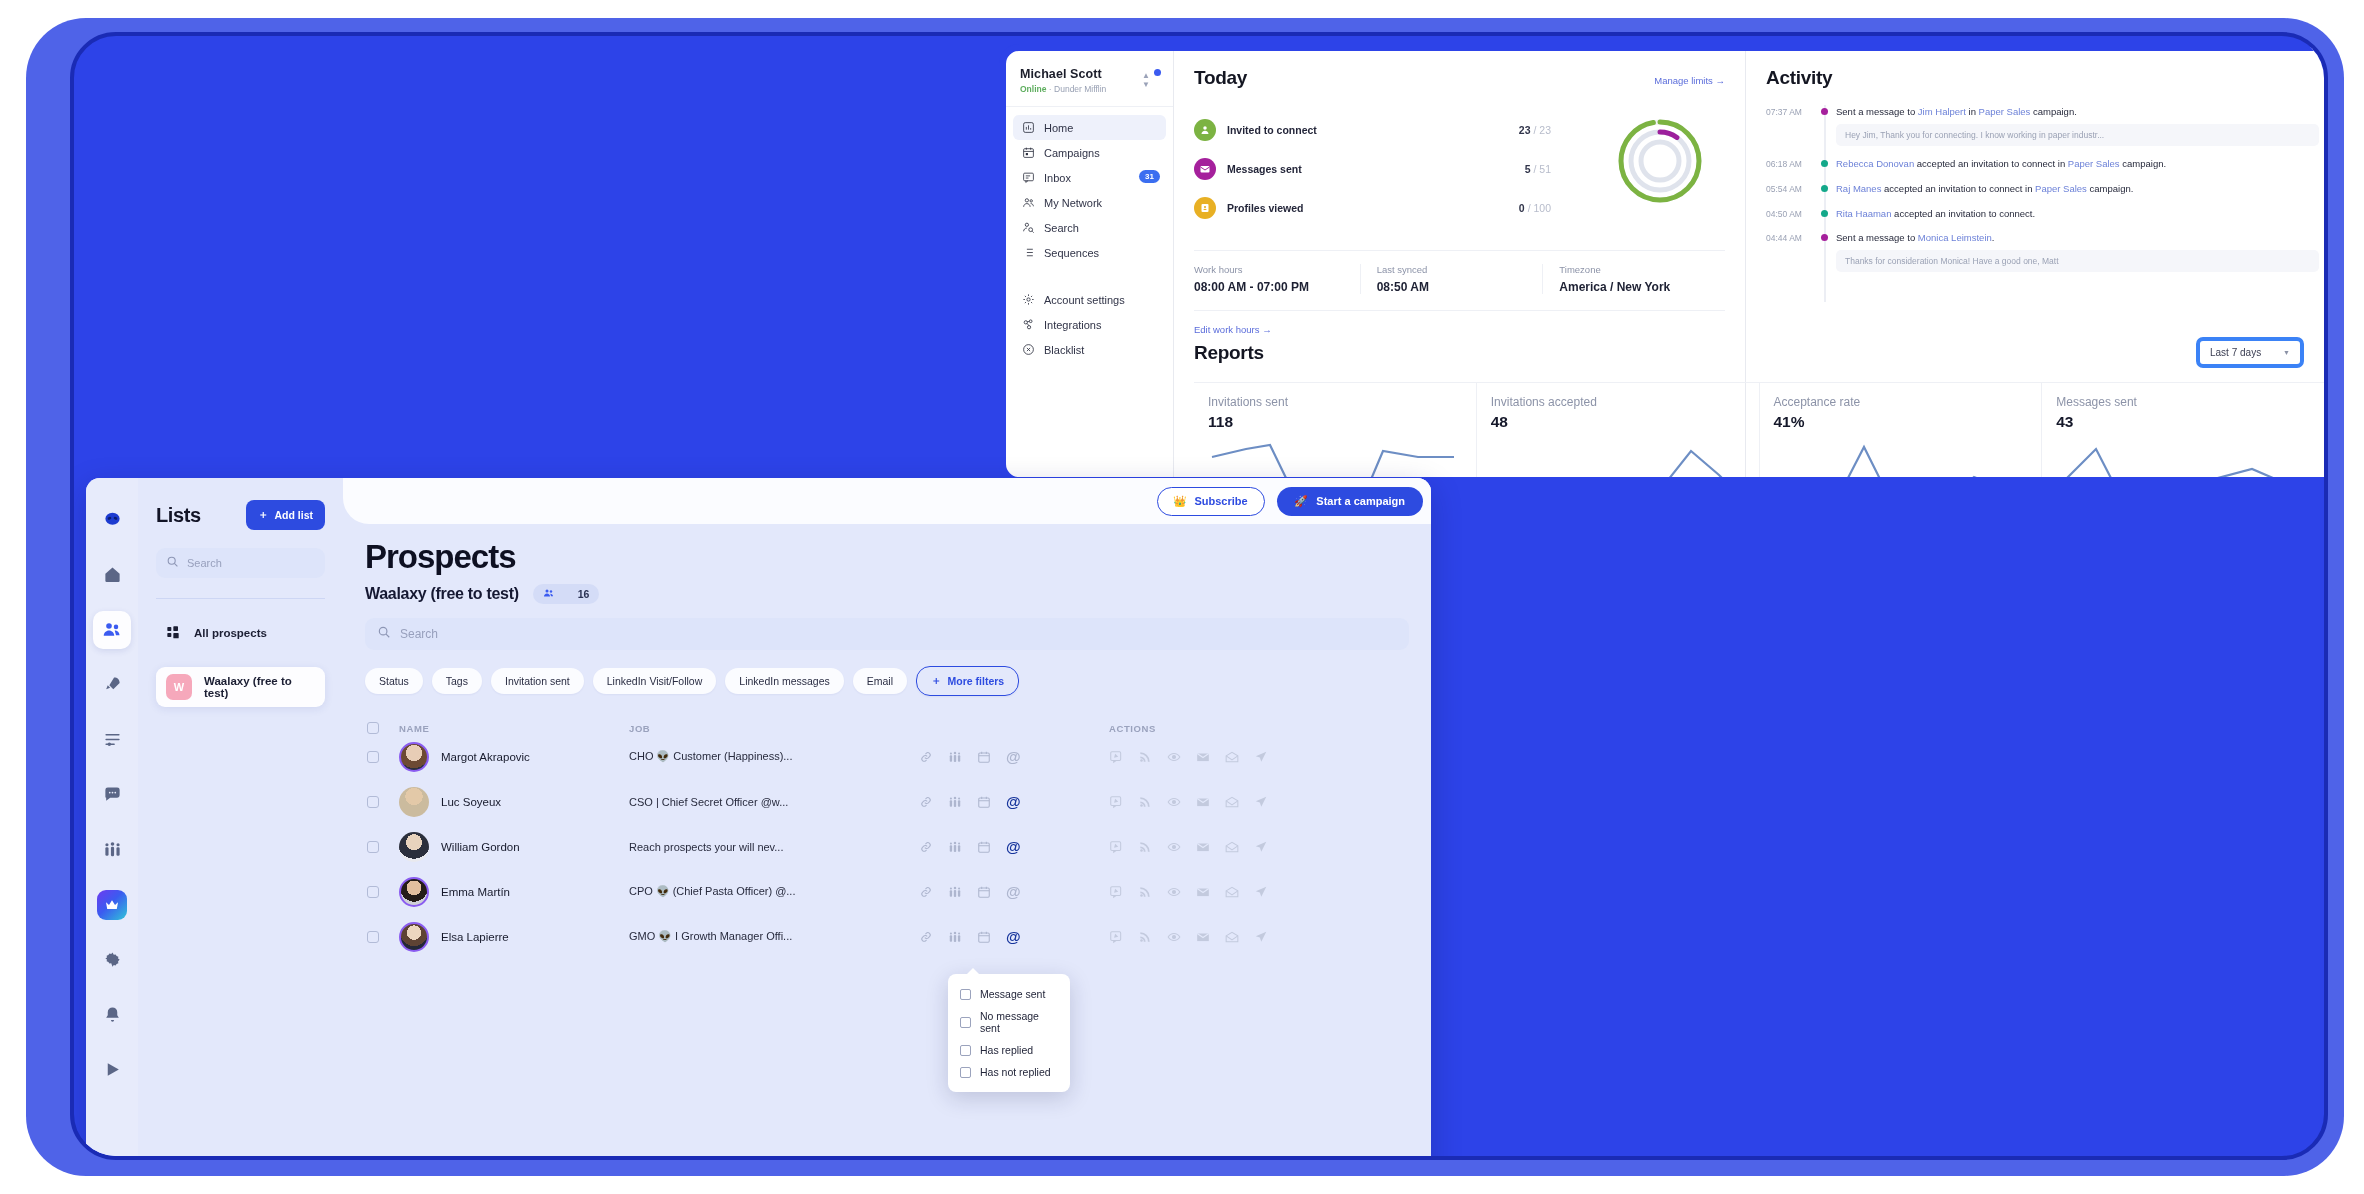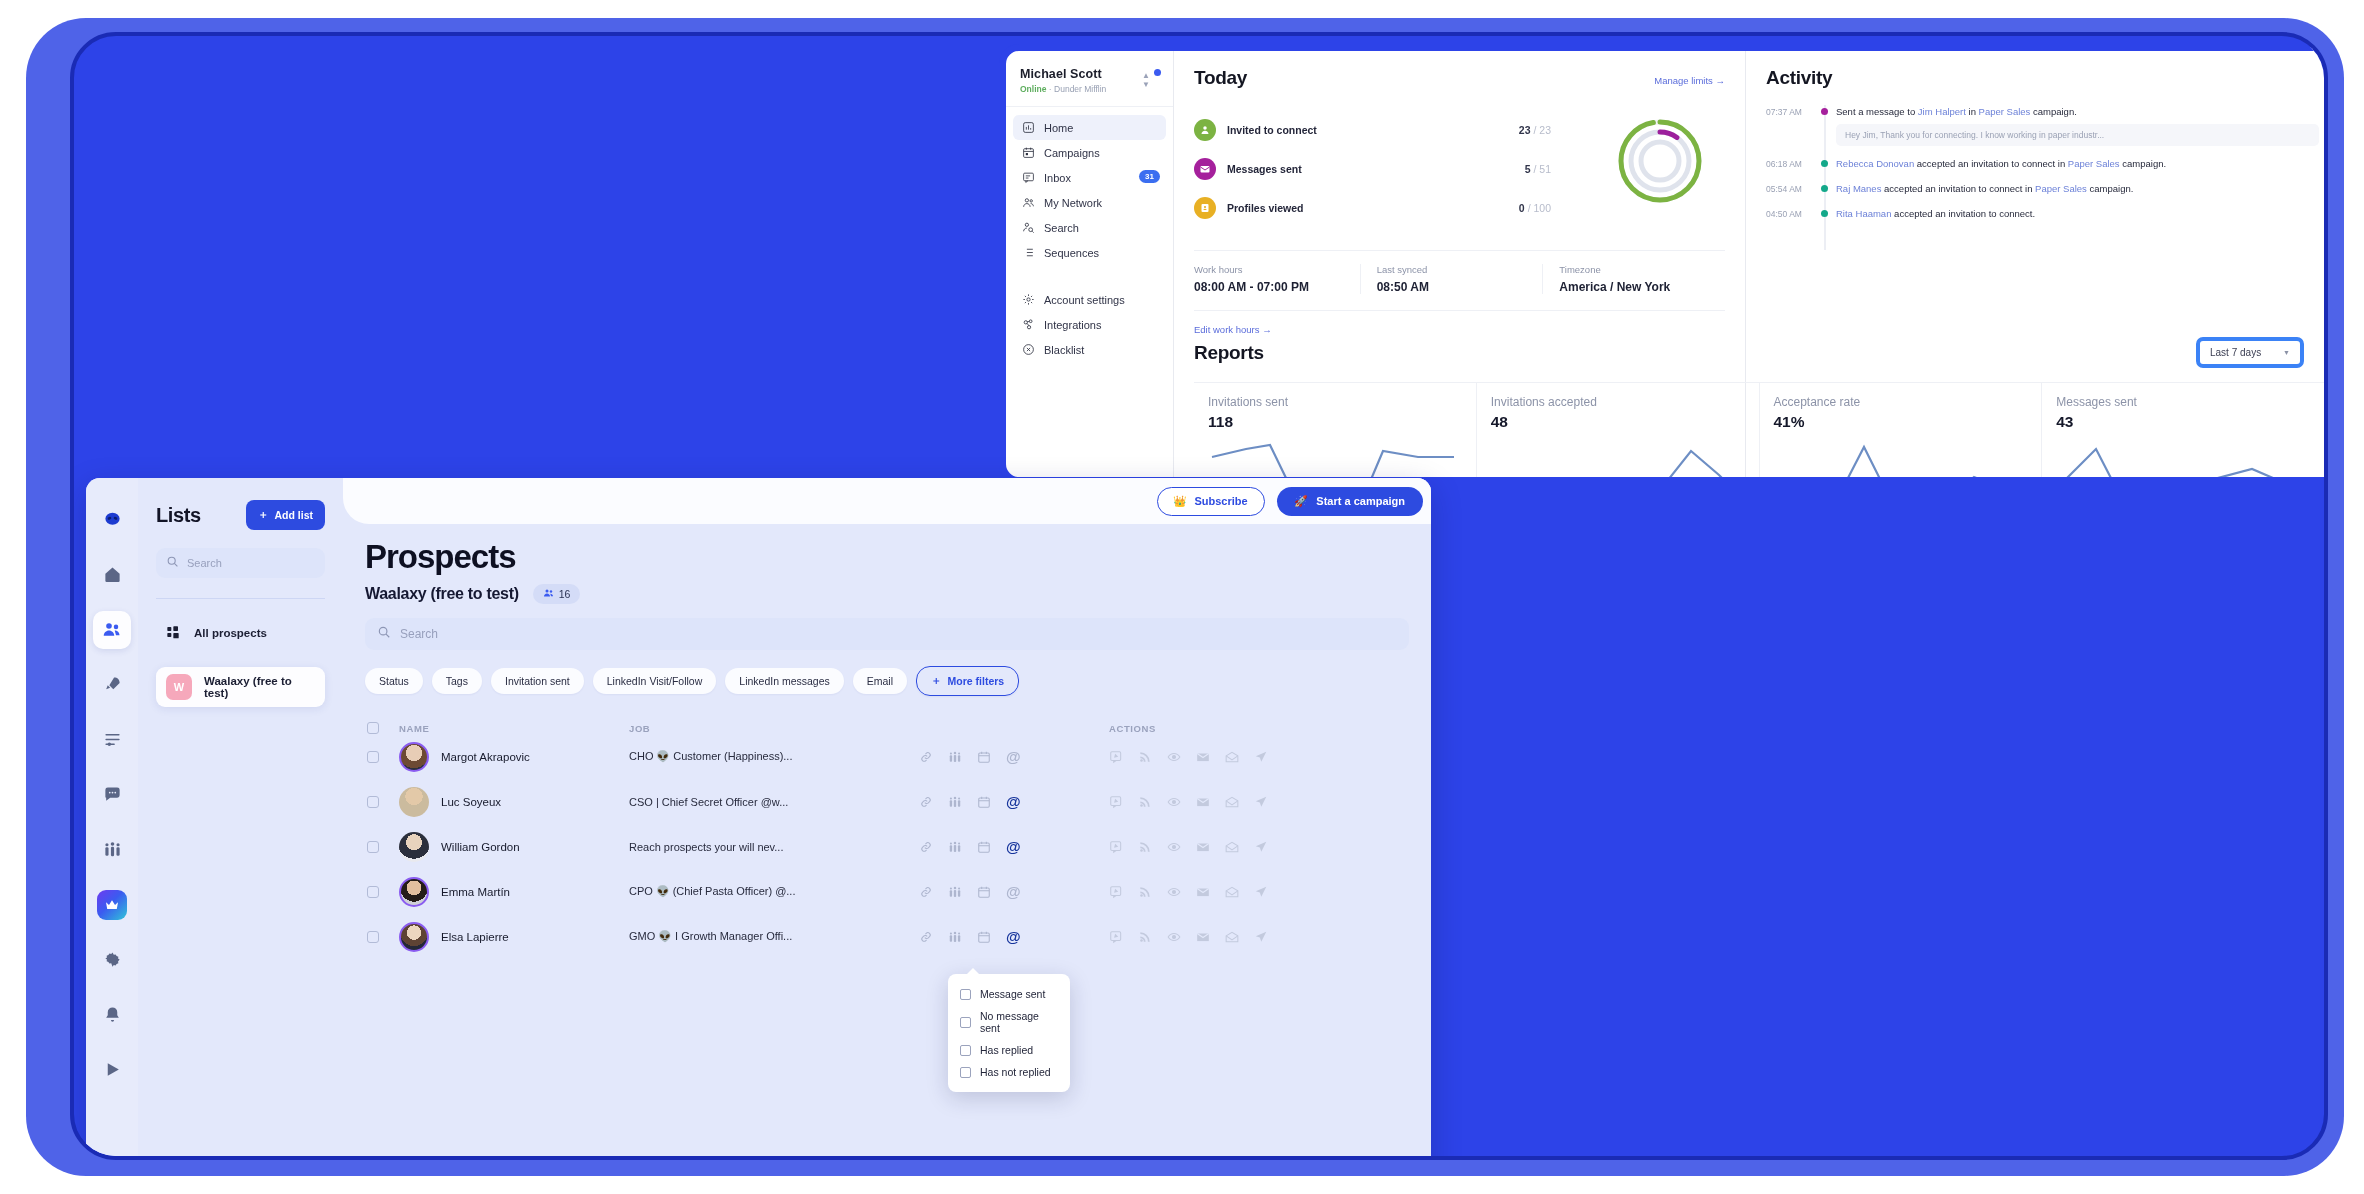--- a/index.html
+++ b/index.html
@@ -238,22 +238,22 @@
     border-radius: 18px; font-size: 11px; font-weight: 700;
     padding: 8px 18px; display:flex; align-items:center; gap:8px; cursor:pointer;
     font-family: "Liberation Sans", sans-serif;
   }
   .pros-body { position:absolute; top:46px; left:0; right:0; bottom:0; padding: 14px 22px 0 22px; }
   .pros-h1 { font-size: 33px; font-weight: 800; color: #0e1022; letter-spacing:-1px; }
   .pros-sub { display:flex; align-items:center; gap: 14px; margin-top: 8px; }
   .pros-sub .nm { font-size: 16px; font-weight: 800; color: #151832; letter-spacing:-.3px; }
   .count-chip {
     background:#d4dcf7; border-radius: 11px; padding: 3px 10px;
-    display:flex; align-items:center; gap:4px;
-    font-size: 10.5px; font-weight: 400; color:#2b3355;
+    display:flex; align-items:center; gap:23px;
+    font-size: 10.5px; font-weight: 700; color:#2b3355;
   }
   .count-chip svg { width:12px;height:12px;fill:#3b5bf0;}
   .pros-search {
     margin-top: 14px; background:#dde4fa; border-radius: 9px; height: 32px;
     display:flex; align-items:center; gap:9px; padding: 0 12px;
   }
   .pros-search svg { width:14px;height:14px;stroke:#8d96b5;fill:none;stroke-width:2;}
   .pros-search .ph { font-size: 12px; color:#98a0bd; }
 
   .chips { display:flex; align-items:center; gap: 9px; margin-top: 16px; }
@@ -613,20 +613,30 @@
         <div class="act-row">
           <div class="act-time">04:50 AM</div>
           <div class="act-dot">
                 <i style="background:#13a88a"></i>
               </div>
           <div class="act-txt">
             <a>Rita Haaman</a> accepted an invitation to connect.
           </div>
         </div>
 
+        <div class="act-row">
+          <div class="act-time">04:44 AM</div>
+          <div class="act-dot">
+                <i style="background:#a5209c"></i>
+              </div>
+          <div class="act-txt">
+            Sent a message to <a>Monica Leimstein</a>.
+            <div class="act-quote">Thanks for consideration Monica! Have a good one, Matt</div>
+          </div>
+        </div>
       </div>
     </div>
   </div>
 
   <div id="prospects">
 
     <div class="rail">
       <div class="slot">
             <span class="ricon">
               <svg viewBox="0 0 24 24">

